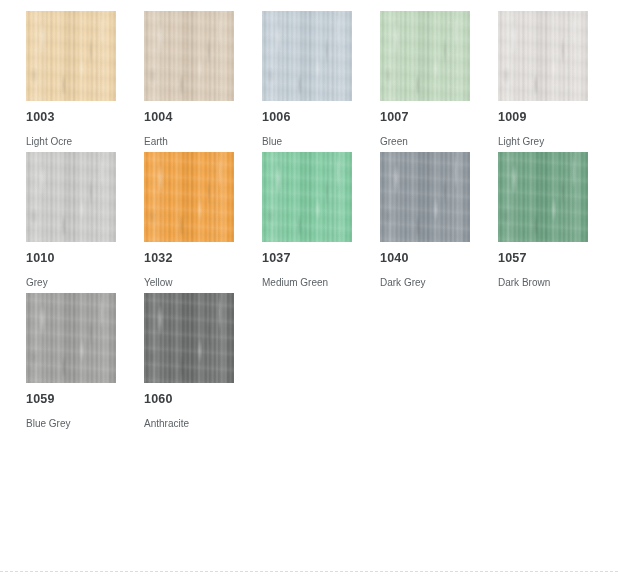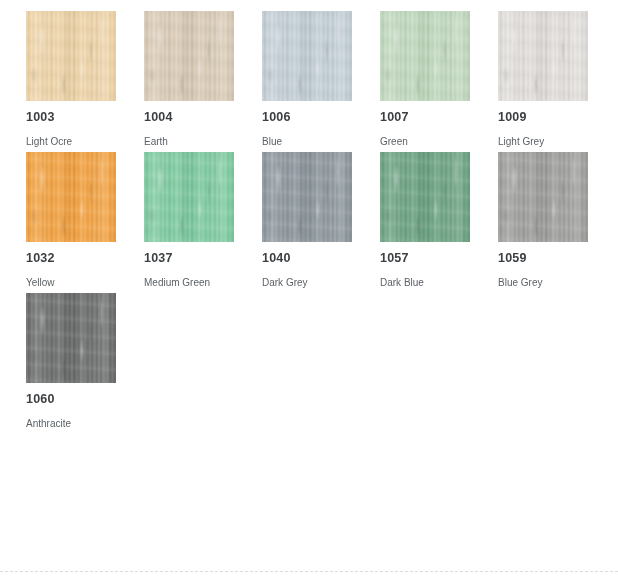--- a/index.html
+++ b/index.html
@@ -159,20 +159,28 @@
     </div>
     <div class="swatch-cell">
       <div class="swatch-tile" style="background: rgb(227, 224, 221);">
         <div class="tex"></div>
         <div class="tex2"></div>
       </div>
       <div class="swatch-code">1009</div>
       <div class="swatch-name">Light Grey</div>
     </div>
     <div class="swatch-cell">
+      <div class="swatch-tile" style="background: rgb(205, 205, 203);">
+        <div class="tex"></div>
+        <div class="tex2"></div>
+      </div>
+      <div class="swatch-code">1010</div>
+      <div class="swatch-name">Grey</div>
+    </div>
+    <div class="swatch-cell">
       <div class="swatch-tile" style="background: rgb(244, 164, 68);">
         <div class="tex"></div>
         <div class="tex2"></div>
       </div>
       <div class="swatch-code">1032</div>
       <div class="swatch-name">Yellow</div>
     </div>
     <div class="swatch-cell">
       <div class="swatch-tile" style="background: rgb(129, 205, 163);">
         <div class="tex"></div>
@@ -188,21 +196,21 @@
       </div>
       <div class="swatch-code">1040</div>
       <div class="swatch-name">Dark Grey</div>
     </div>
     <div class="swatch-cell">
       <div class="swatch-tile" style="background: rgb(111, 165, 133);">
         <div class="tex"></div>
         <div class="tex2"></div>
       </div>
       <div class="swatch-code">1057</div>
-      <div class="swatch-name">Dark Blue</div>
+      <div class="swatch-name">Dark Brown</div>
     </div>
     <div class="swatch-cell">
       <div class="swatch-tile" style="background: rgb(161, 161, 159);">
         <div class="tex"></div>
         <div class="tex2"></div>
       </div>
       <div class="swatch-code">1059</div>
       <div class="swatch-name">Blue Grey</div>
     </div>
     <div class="swatch-cell">

